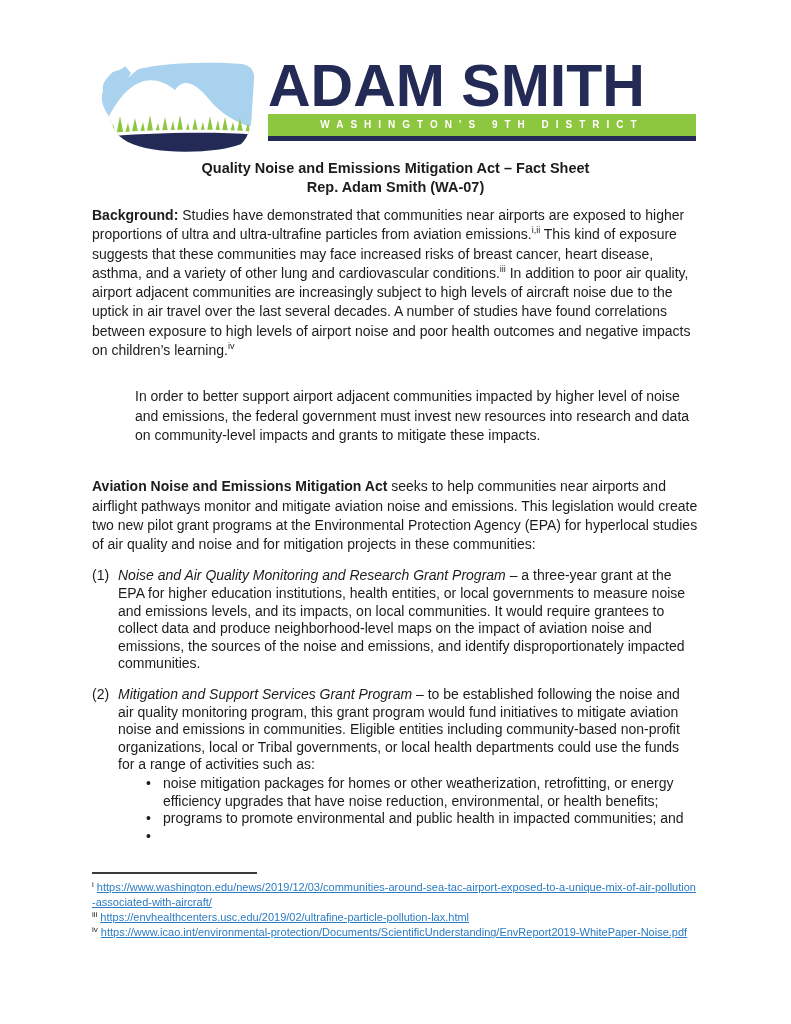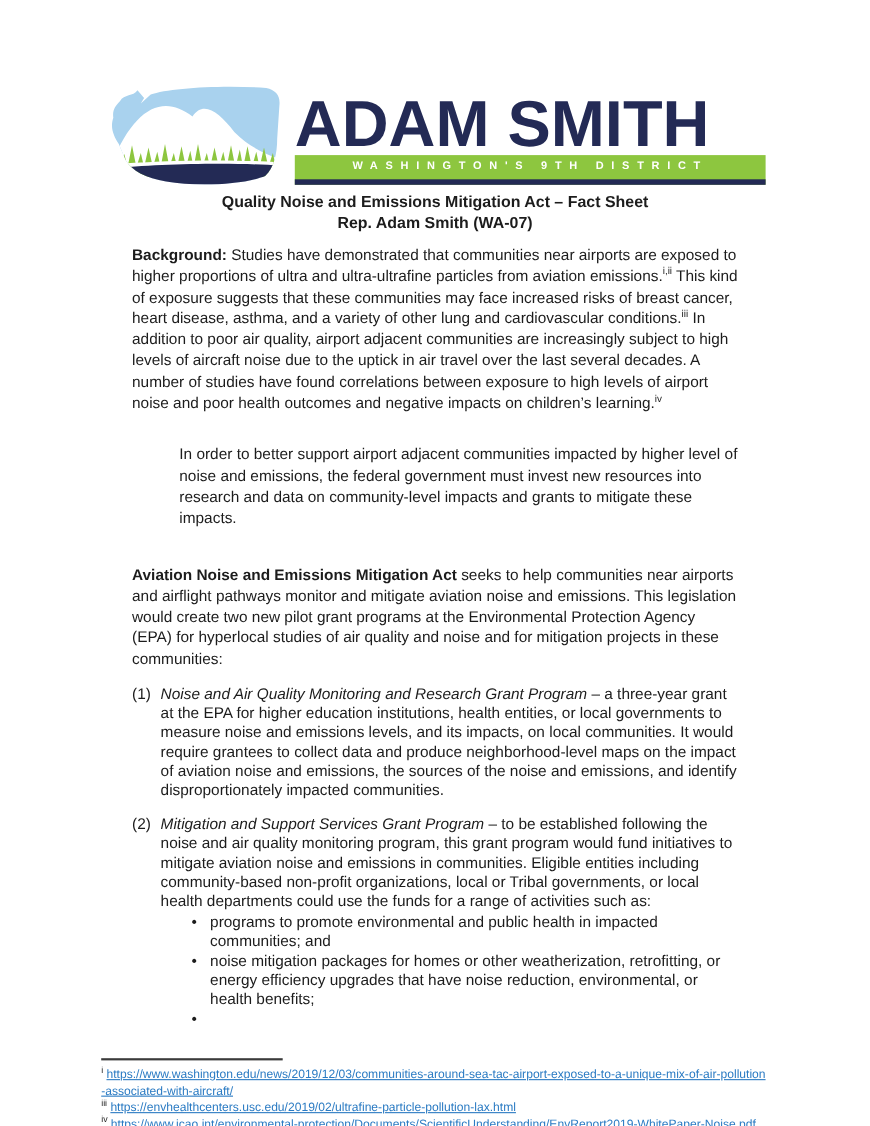--- a/index.html
+++ b/index.html
@@ -9,22 +9,22 @@
     margin:0 auto;
     background:#ffffff;
     overflow:hidden;
     font-family:"Liberation Sans","DejaVu Sans",sans-serif;
     color:#1c1c1c;
   }
   
   .logo-row{
     display:flex;
     justify-content:center;
-    align-items:flex-end;
-    padding-top:76px;
+    align-items:flex-start;
+    padding-top:60px;
     gap:10px;
   }
   .logo-graphic{flex:0 0 auto;}
   .logo-text{width:428px;display:flex;flex-direction:column;}
   .logo-name{
     font-weight:bold;
     font-size:59px;
     line-height:52px;
     letter-spacing:0px;
     color:#232a55;
@@ -46,21 +46,21 @@
   
   .doc-title{
     margin-top:7px;
     text-align:center;
     font-weight:bold;
     font-size:14.5px;
     line-height:19px;
   }
   
   .content{
-    padding:0 120px;
+    padding:0 92px;
     font-size:14px;
     line-height:19.3px;
   }
   .para{margin:0;}
   .p-bg{margin-top:9px;}
   .p-support{margin-top:27px;margin-left:43px;}
   .p-bill{margin-top:32px;}
   .run-bold{font-weight:bold;}
   .run-italic{font-style:italic;}
   sup{font-size:9px;line-height:0;vertical-align:super;}
@@ -138,25 +138,25 @@
     </div>
 
     <div class="num-item">
       <span class="num">(2)</span>
       <span class="num-body"><span class="run-italic">Mitigation and Support Services Grant Program</span><span class="run-normal"> – to be established following the noise and air quality monitoring program, this grant program would fund initiatives to mitigate aviation noise and emissions in communities. Eligible entities including community-based non-profit organizations, local or Tribal governments, or local health departments could use the funds for a range of activities such as:</span></span>
     </div>
 
     <div class="bullets">
       <div class="bullet">
         <span class="dot"></span>
-        <span class="btext">programs to promote environmental and public health in impacted communities; and</span>
+        <span class="btext">noise mitigation packages for homes or other weatherization, retrofitting, or energy efficiency upgrades that have noise reduction, environmental, or health benefits;</span>
       </div>
       <div class="bullet">
         <span class="dot"></span>
-        <span class="btext">noise mitigation packages for homes or other weatherization, retrofitting, or energy efficiency upgrades that have noise reduction, environmental, or health benefits;</span>
+        <span class="btext">programs to promote environmental and public health in impacted communities; and</span>
       </div>
       <div class="bullet">
         <span class="dot"></span>
       </div>
     </div>
 
   </main>
 
   <footer class="footnotes">
     <div class="fn-sep"></div>

